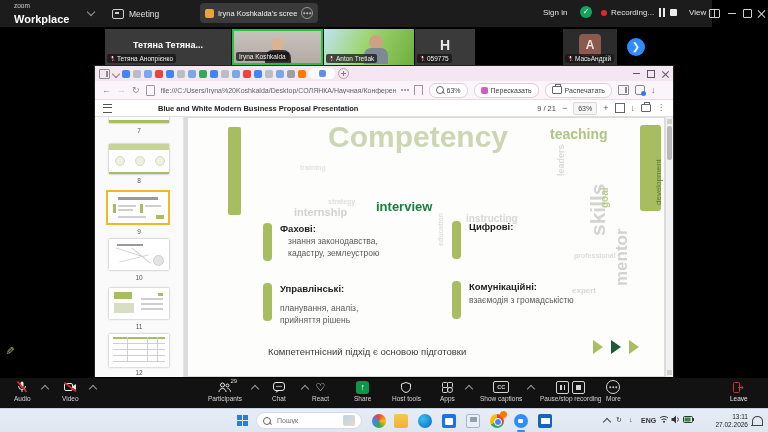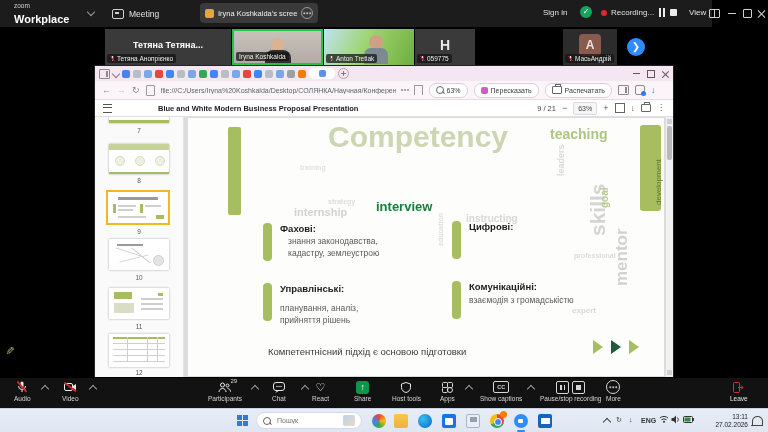--- a/index.html
+++ b/index.html
@@ -124,21 +124,21 @@
   .wd.rot{transform:rotate(-90deg);transform-origin:left top;}
   .wd0{left:140px;top:2px;font-size:30px;color:#ccd6b2;}
   .wd1{left:362px;top:8px;font-size:14px;color:#aec583;}
   .wd2{left:398px;top:118px;font-size:21px;color:#d4d4d4;}
   .wd3{left:411px;top:90px;font-size:10px;color:#bccb92;}
   .wd4{left:106px;top:88px;font-size:11px;color:#d2d2d2;}
   .wd5{left:188px;top:81px;font-size:13px;color:#15803d;}
   .wd6{left:278px;top:95px;font-size:10px;color:#d8d8d8;}
   .wd7{left:140px;top:80px;font-size:7px;color:#dedede;}
   .wd8{left:424px;top:168px;font-size:17px;color:#d2d2d2;}
-  .wd9{left:384px;top:188px;font-size:8px;color:#d8d8d8;}
+  .wd9{left:384px;top:168px;font-size:8px;color:#d8d8d8;}
   .wd10{left:368px;top:58px;font-size:9px;color:#dadada;}
   .wd11{left:249px;top:128px;font-size:7px;color:#e0e0e0;}
   .wd12{left:386px;top:134px;font-size:7px;color:#dcdcdc;}
   .wd13{left:112px;top:46px;font-size:7px;color:#e2e2e2;}
   .gbar-left{position:absolute;left:40px;top:9px;width:13px;height:88px;background:#a6bd60;border-radius:2px;}
   .gbar-right{position:absolute;left:452px;top:7px;width:21px;height:86px;background:#a6bd60;border-radius:3px;}
   .gbar-right .vtxt{position:absolute;left:14px;top:80px;font-size:8px;color:#5c7a33;transform:rotate(-90deg);transform-origin:left top;white-space:nowrap;}
   .slide-title{position:absolute;left:50px;top:52px;width:380px;text-align:center;font-size:16.5px;font-weight:bold;color:#262626;letter-spacing:.4px;}
   .item-bar{position:absolute;width:9px;height:38px;background:#a6bd60;border-radius:4px;}
   .item-head{position:absolute;font-size:9.5px;font-weight:bold;color:#1d1d1d;}

